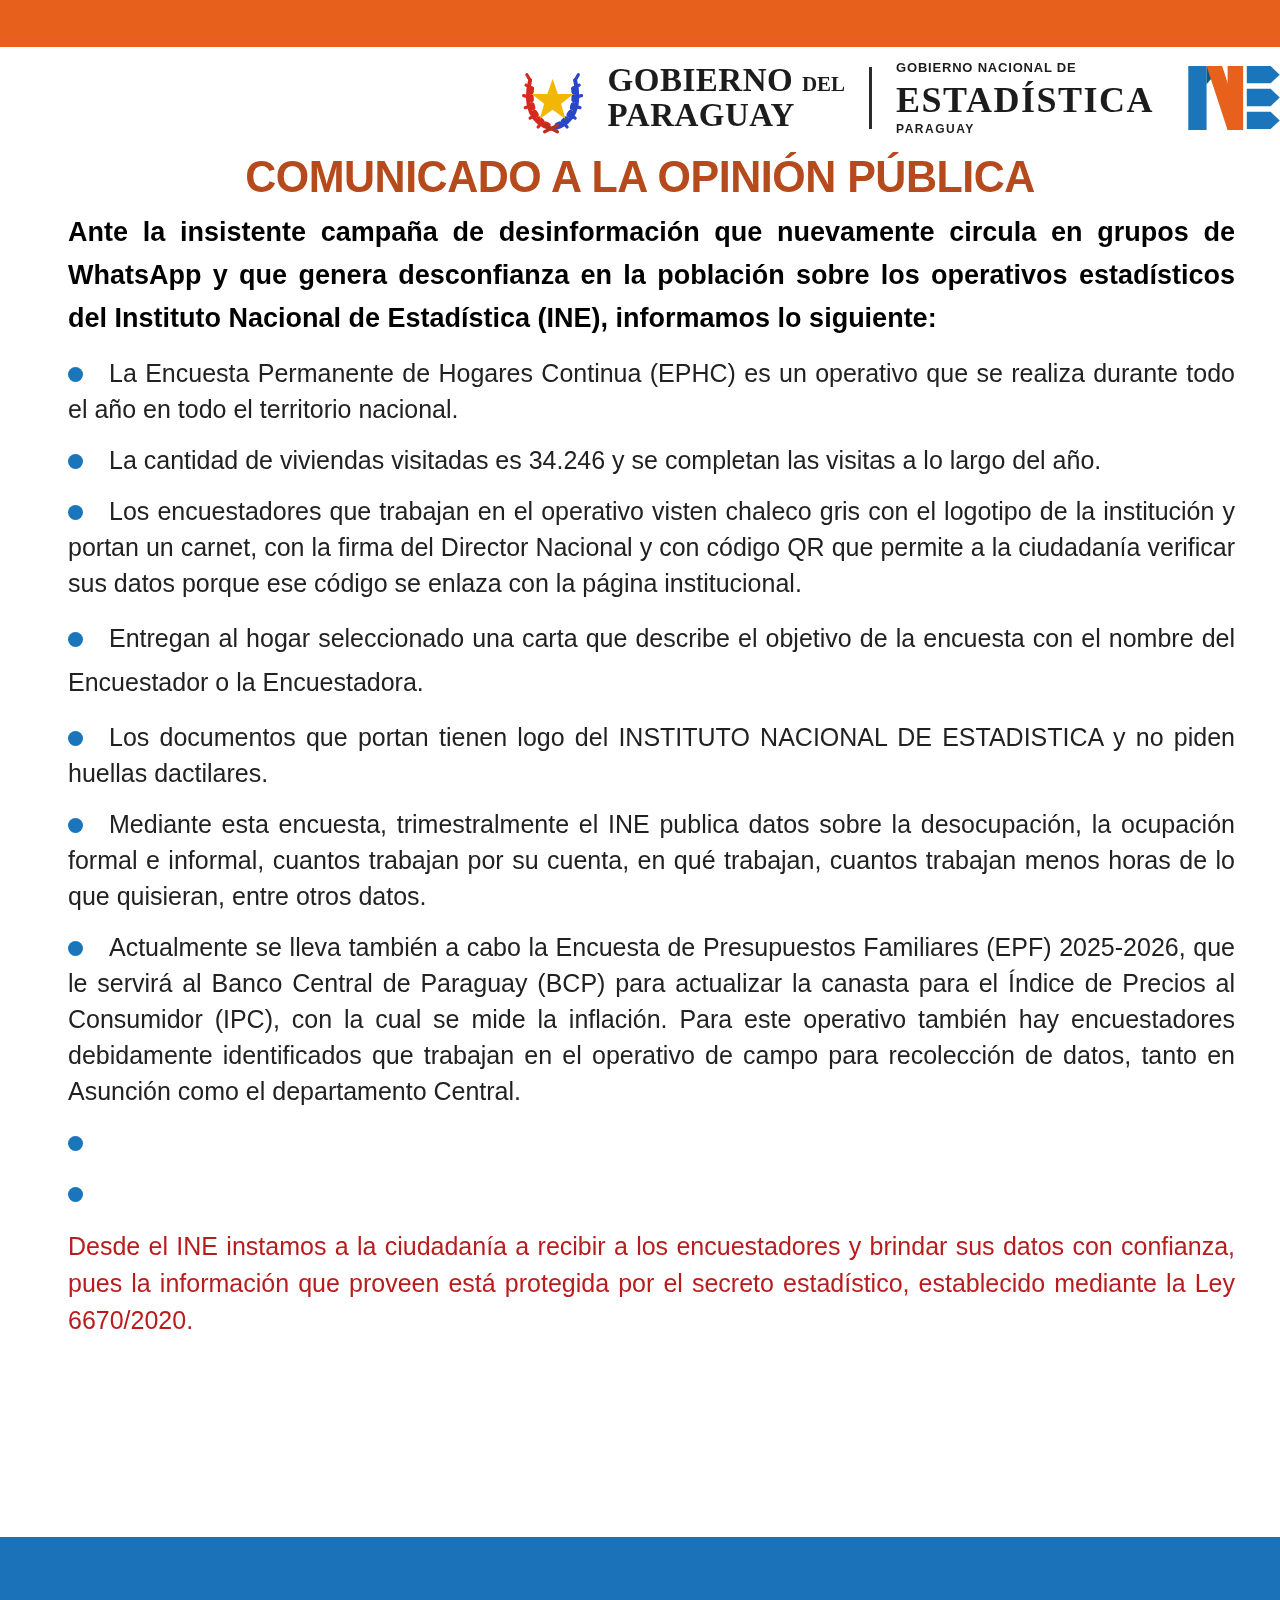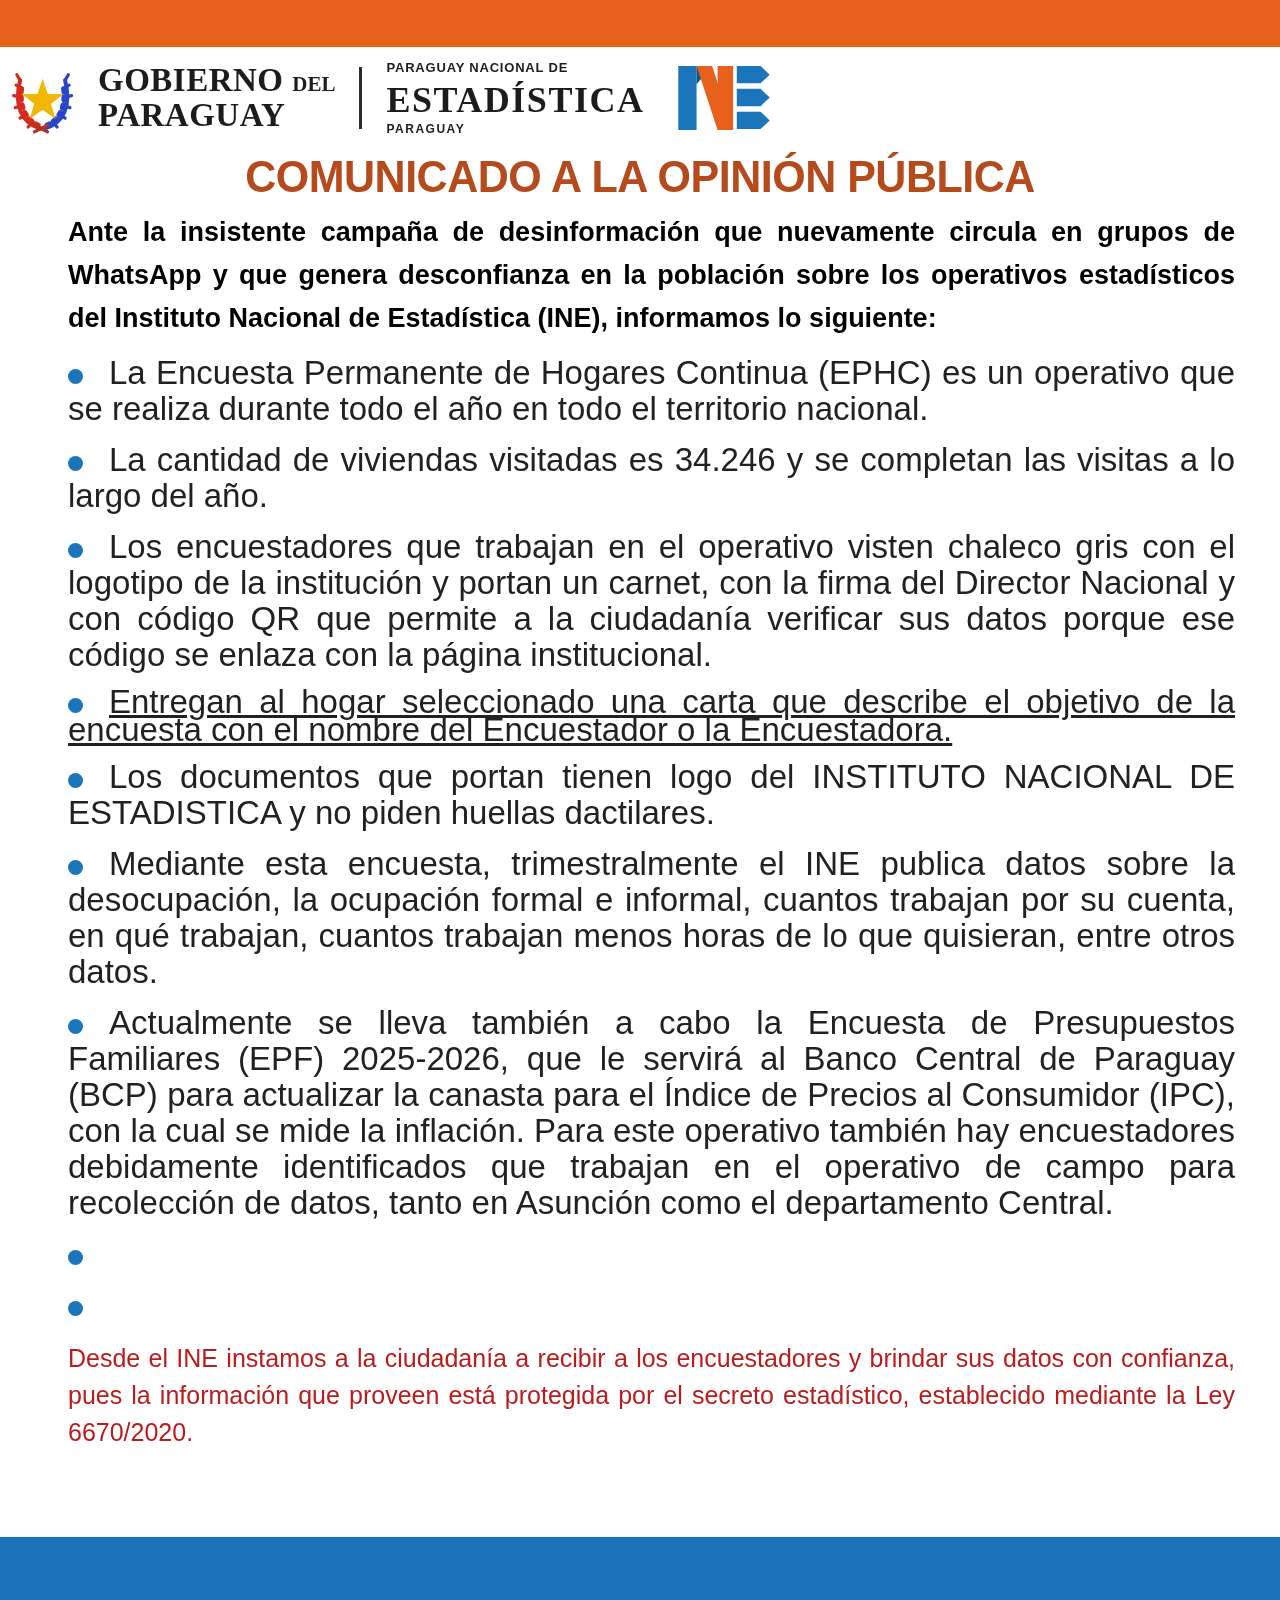--- a/index.html
+++ b/index.html
@@ -25,21 +25,21 @@
     width: 100%;
     background: #1B72B8;
     flex: 0 0 auto;
   }
   .main { flex: 1 1 auto; overflow: hidden; }
 
   
   .header-row {
     display: flex;
     align-items: center;
-    justify-content: flex-start;
+    justify-content: flex-end;
     gap: 16px;
     padding-top: 1px;
     height: 100px;
   }
   .py-logo svg { width: 82px; height: 74px; display: block; }
   .gob-text {
     font-family: "Liberation Serif", serif;
     color: #1c1c1c;
     font-weight: 700;
     line-height: 1.0;
@@ -93,27 +93,27 @@
   .content { padding: 0 45px; margin-left: 23px; }
   .intro {
     font-size: 27px;
     font-weight: 700;
     color: #000000;
     line-height: 43px;
     text-align: justify;
     margin-bottom: 12px;
   }
   .bullet-item {
-    font-size: 33px;
+    font-size: 25px;
     color: #212121;
     line-height: 36px;
     text-align: justify;
     margin-top: 15px;
   }
-  .bullet-item.loose { line-height: 28px; text-decoration: underline; }
+  .bullet-item.loose { line-height: 44px; }
   .dot {
     display: inline-block;
     width: 15px;
     height: 15px;
     border-radius: 50%;
     background: #1B75BB;
     margin-right: 26px;
     transform: translateY(0px);
   }
   .closing {
@@ -158,21 +158,21 @@
       <div class="l1">
         <span>GOBIERNO</span>
         <span class="small">DEL</span>
       </div>
       <div class="l2">PARAGUAY</div>
     </div>
 
     <div class="v-divider"></div>
 
     <div class="ine-wordmark">
-      <div class="w1">PARAGUAY NACIONAL DE</div>
+      <div class="w1">GOBIERNO NACIONAL DE</div>
       <div class="w2">ESTADÍSTICA</div>
       <div class="w3">PARAGUAY</div>
     </div>
 
     <div class="ine-logo">
       <svg viewBox="0 0 100 70">
 
         <rect x="0" y="0" width="20" height="70" fill="#1B75BB"></rect>
 
         <polygon points="20,0 37,0 20,20" fill="#14567E"></polygon>

